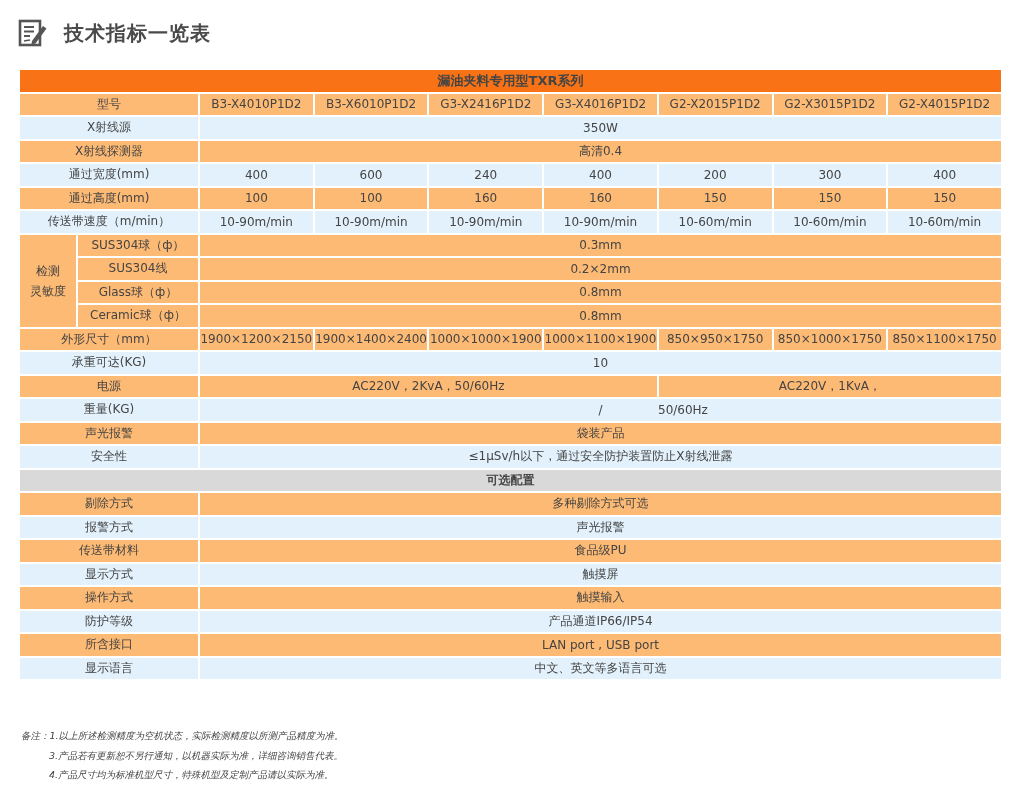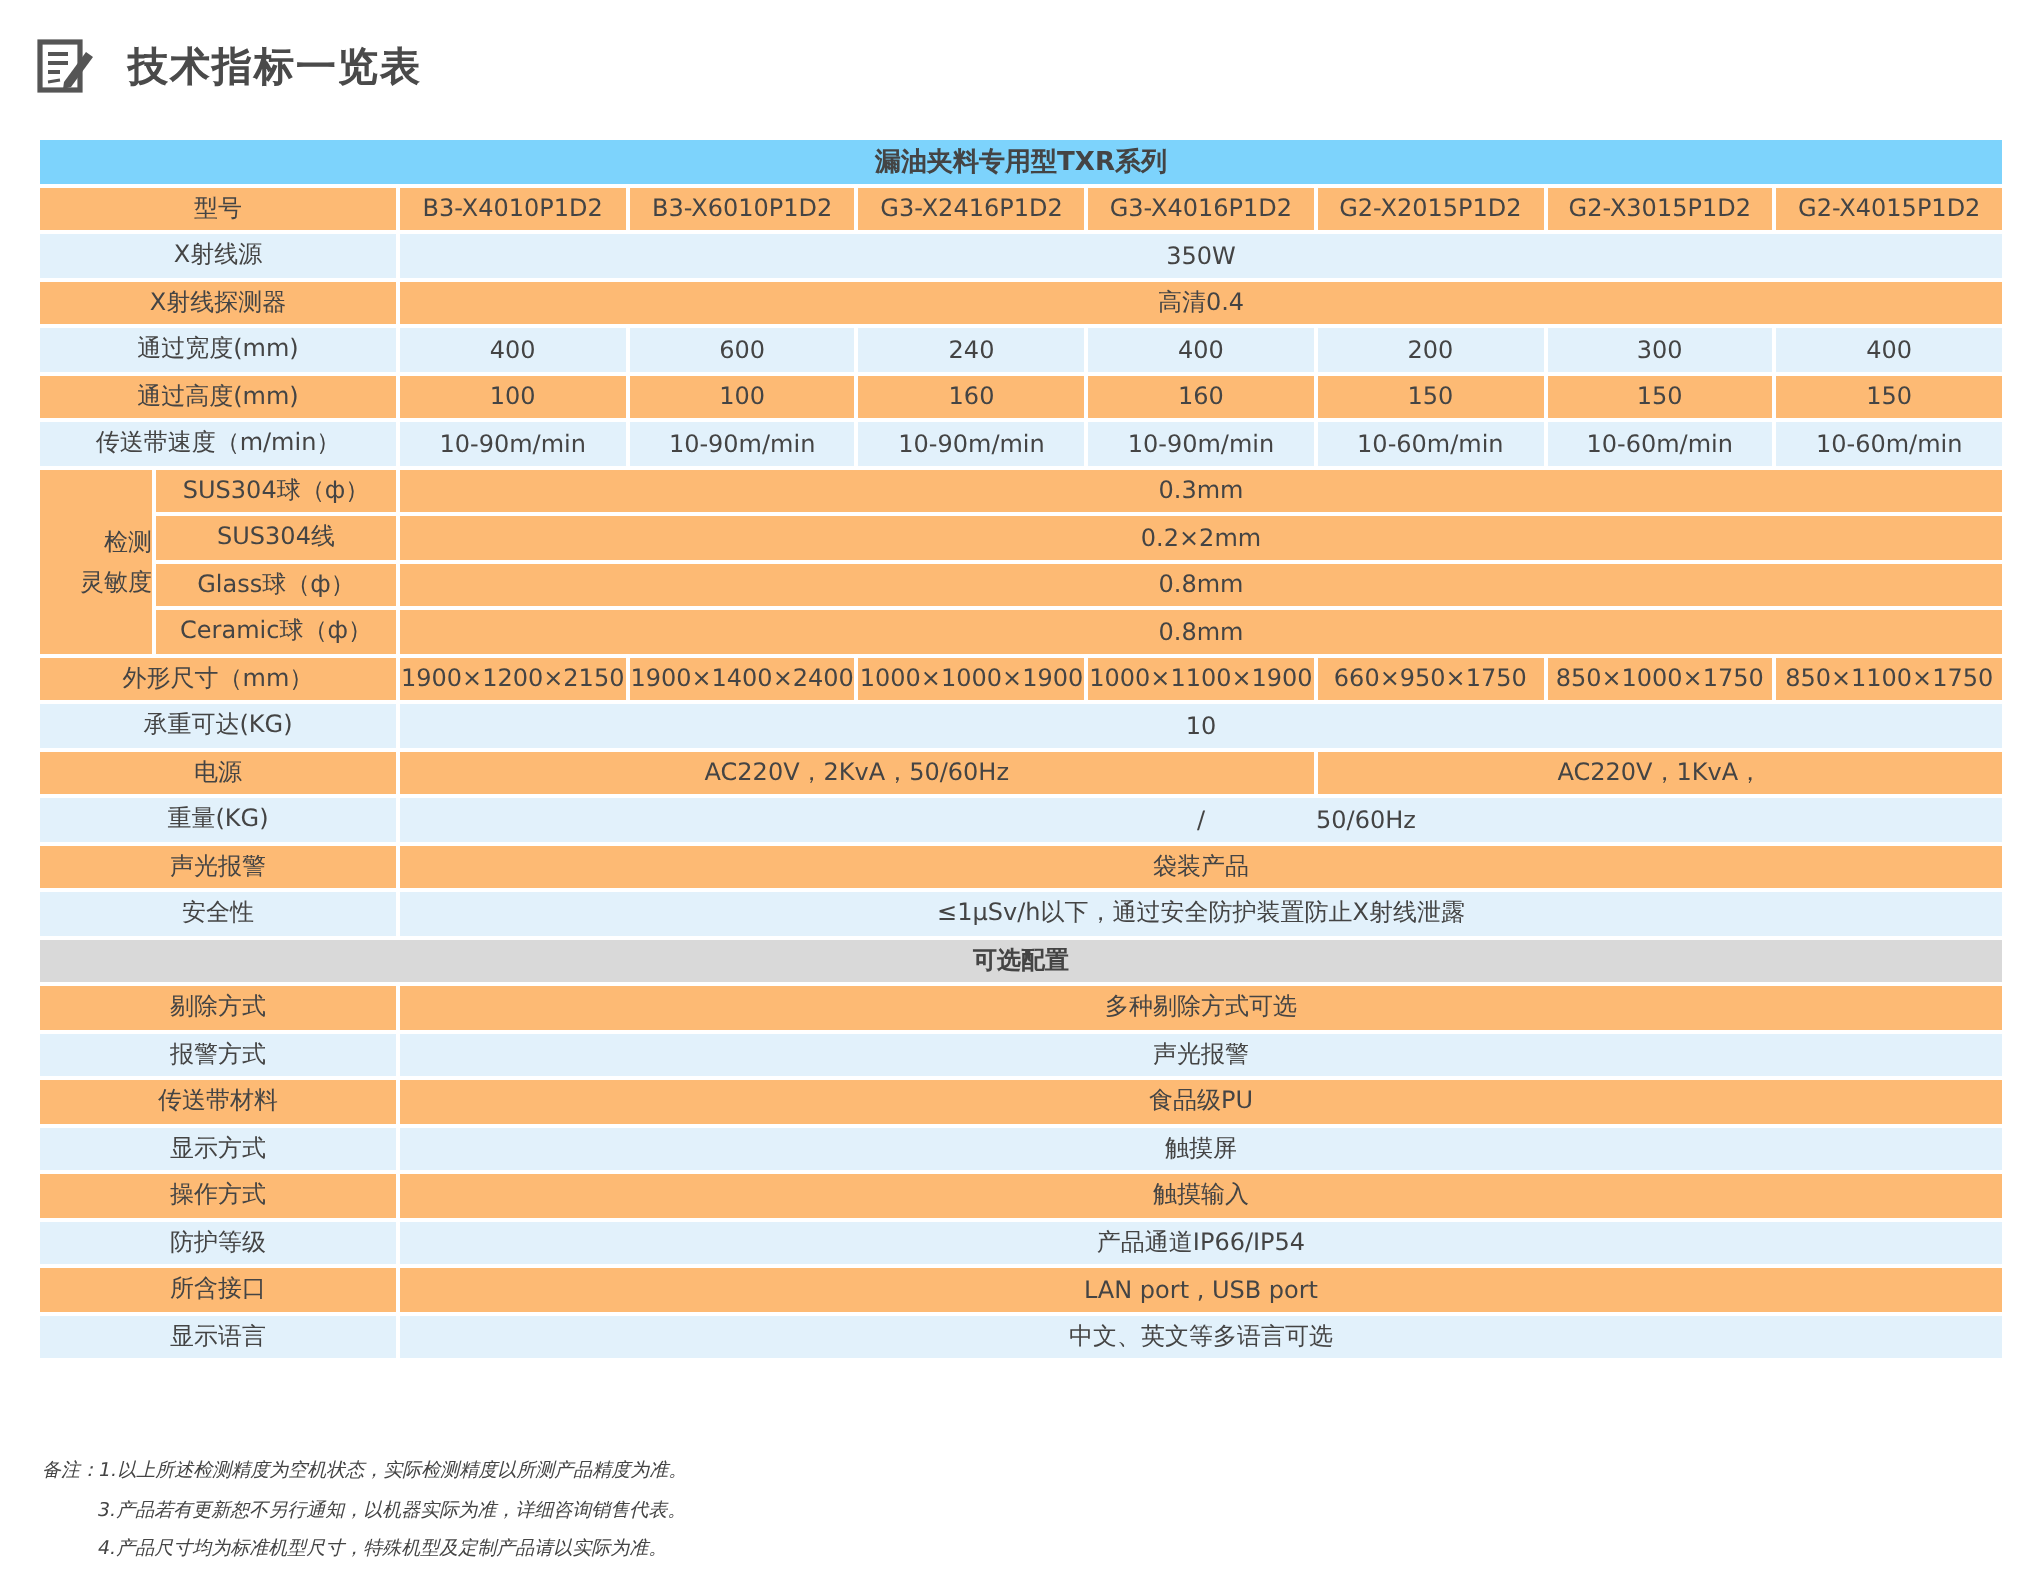--- a/index.html
+++ b/index.html
@@ -2,21 +2,21 @@
 <html><head>
 <meta charset="utf-8">
 <style>
   html, body { margin:0; padding:0; background:#ffffff; }
   body { width:1021px; height:791px; position:relative; font-family:"DejaVu Sans", "Liberation Sans", sans-serif; color:#3a3a3a; overflow:hidden; }
   .header { position:absolute; left:18px; top:18px; display:flex; align-items:center; }
   .header .icon { width:30px; height:30px; margin-right:16px; }
   .header .title { font-size:20px; font-weight:bold; color:#4a4a4a; letter-spacing:1px; }
   table.spec { position:absolute; left:18px; top:68px; width:985px; border-collapse:separate; border-spacing:2px 2px; table-layout:fixed; font-size:12px; }
   table.spec td { height:21.5px; padding:0; text-align:center; vertical-align:middle; color:#444; white-space:nowrap; overflow:hidden; }
-  .row-title td { background:#7dd3fc; color:#ffffff; font-weight:bold; font-size:13px; height:22px;margin-top:29px; }
+  .row-title td { background:#f97316; color:#ffffff; font-weight:bold; font-size:13px; height:22px;margin-top:29px; }
   .g { background:#fdba74; }
   .b { background:#e2f1fb; }
   .sec td { background:#d9d9d9; font-weight:bold; color:#333;margin-left:12px; }
   .notes { position:absolute; left:21px; top:726px; font-size:9.5px; color:#444; line-height:19.5px;font-style:italic; }
   .notes .indent { padding-left:28px; }
   .weight-cell { position:relative; }
   .weight-cell .w-left { position:absolute; left:0; width:100%; text-align:center; top:4px; }
   .weight-cell .w-right { position:absolute; right:0; width:343px; text-align:left; top:4px; }
 </style>
 </head>
@@ -92,21 +92,21 @@
     <td colspan="2" class="b">传送带速度（m/min）</td>
     <td class="b">10-90m/min</td>
     <td class="b">10-90m/min</td>
     <td class="b">10-90m/min</td>
     <td class="b">10-90m/min</td>
     <td class="b">10-60m/min</td>
     <td class="b">10-60m/min</td>
     <td class="b">10-60m/min</td>
   </tr>
   <tr>
-    <td rowspan="4" class="g" style="line-height:20px;text-align:right;">
+    <td rowspan="4" class="g" style="line-height:20px;">
       <div>检测</div>
       <div>灵敏度</div>
     </td>
     <td class="g">SUS304球（ф）</td>
     <td colspan="7" class="g">0.3mm</td>
   </tr>
   <tr>
     <td class="g">SUS304线</td>
     <td colspan="7" class="g">0.2×2mm</td>
   </tr>
@@ -117,21 +117,21 @@
   <tr>
     <td class="g">Ceramic球（ф）</td>
     <td colspan="7" class="g">0.8mm</td>
   </tr>
   <tr>
     <td colspan="2" class="g">外形尺寸（mm）</td>
     <td class="g">1900×1200×2150</td>
     <td class="g">1900×1400×2400</td>
     <td class="g">1000×1000×1900</td>
     <td class="g">1000×1100×1900</td>
-    <td class="g">660×950×1750</td>
+    <td class="g">850×950×1750</td>
     <td class="g">850×1000×1750</td>
     <td class="g">850×1100×1750</td>
   </tr>
   <tr>
     <td colspan="2" class="b">承重可达(KG)</td>
     <td colspan="7" class="b">10</td>
   </tr>
   <tr>
     <td colspan="2" class="g">电源</td>
     <td colspan="4" class="g">AC220V，2KvA，50/60Hz</td>

